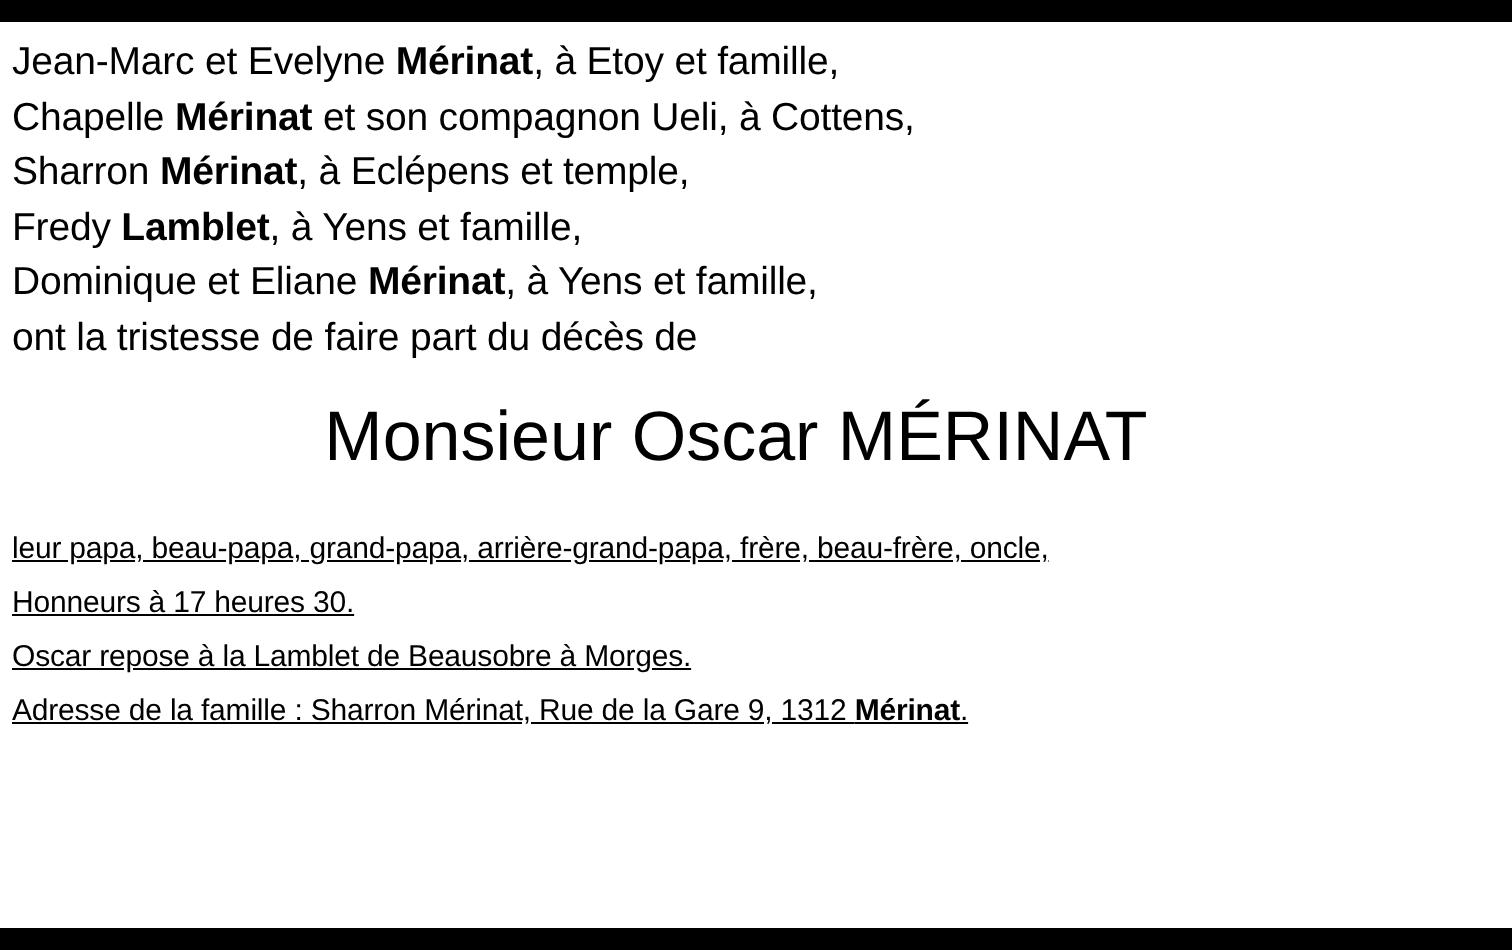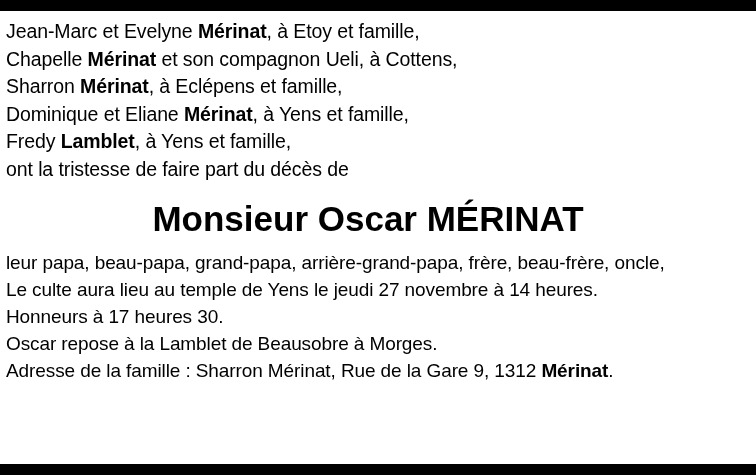--- a/index.html
+++ b/index.html
@@ -52,73 +52,71 @@
     white-space: nowrap;
     letter-spacing: -0.1px;
   }
   .line b {
     font-weight: bold;
   }
   .deceased-name {
     text-align: center;
     font-size: 35px;
     line-height: 44px;
-    font-weight: bold;
+    font-weight: normal;
     letter-spacing: 0px;
     margin-top: 14px;
-    margin-bottom: 8px;
+    margin-bottom: 20px;
     white-space: nowrap;
   }
   .intro-block, .details-block {
     margin: 0;
     padding: 0;
   }
   .details-block .line {
-    font-size: 19px;
+    font-size: 15px;
     line-height: 27px;
+    text-decoration: underline;
   }
 </style>
 </head>
 <body>
 
 <div class="notice">
 
   <div class="rule-top"></div>
 
   <div class="body-area">
 
     <div class="intro-block">
       <div class="line">
         <span>Jean-Marc et Evelyne </span><b>Mérinat</b><span>, à Etoy et famille,</span>
       </div>
       <div class="line">
         <span>Chapelle </span><b>Mérinat</b><span> et son compagnon Ueli, à Cottens,</span>
       </div>
       <div class="line">
-        <span>Sharron </span><b>Mérinat</b><span>, à Eclépens et famille,</span>
+        <span>Sharron </span><b>Mérinat</b><span>, à Eclépens et temple,</span>
+      </div>
+      <div class="line">
+        <span>Fredy </span><b>Lamblet</b><span>, à Yens et famille,</span>
       </div>
       <div class="line">
         <span>Dominique et Eliane </span><b>Mérinat</b><span>, à Yens et famille,</span>
-      </div>
-      <div class="line">
-        <span>Fredy </span><b>Lamblet</b><span>, à Yens et famille,</span>
       </div>
       <div class="line">
         <span>ont la tristesse de faire part du décès de</span><b></b><span></span>
       </div>
     </div>
 
     <div class="deceased-name">Monsieur Oscar MÉRINAT</div>
 
     <div class="details-block">
       <div class="line">
         <span>leur papa, beau-papa, grand-papa, arrière-grand-papa, frère, beau-frère, oncle,</span><b></b><span></span>
-      </div>
-      <div class="line">
-        <span>Le culte aura lieu au temple de Yens le jeudi 27 novembre à 14 heures.</span><b></b><span></span>
       </div>
       <div class="line">
         <span>Honneurs à 17 heures 30.</span><b></b><span></span>
       </div>
       <div class="line">
         <span>Oscar repose à la Lamblet de Beausobre à Morges.</span><b></b><span></span>
       </div>
       <div class="line">
         <span>Adresse de la famille : Sharron Mérinat, Rue de la Gare 9, 1312 </span><b>Mérinat</b><span>.</span>
       </div>

